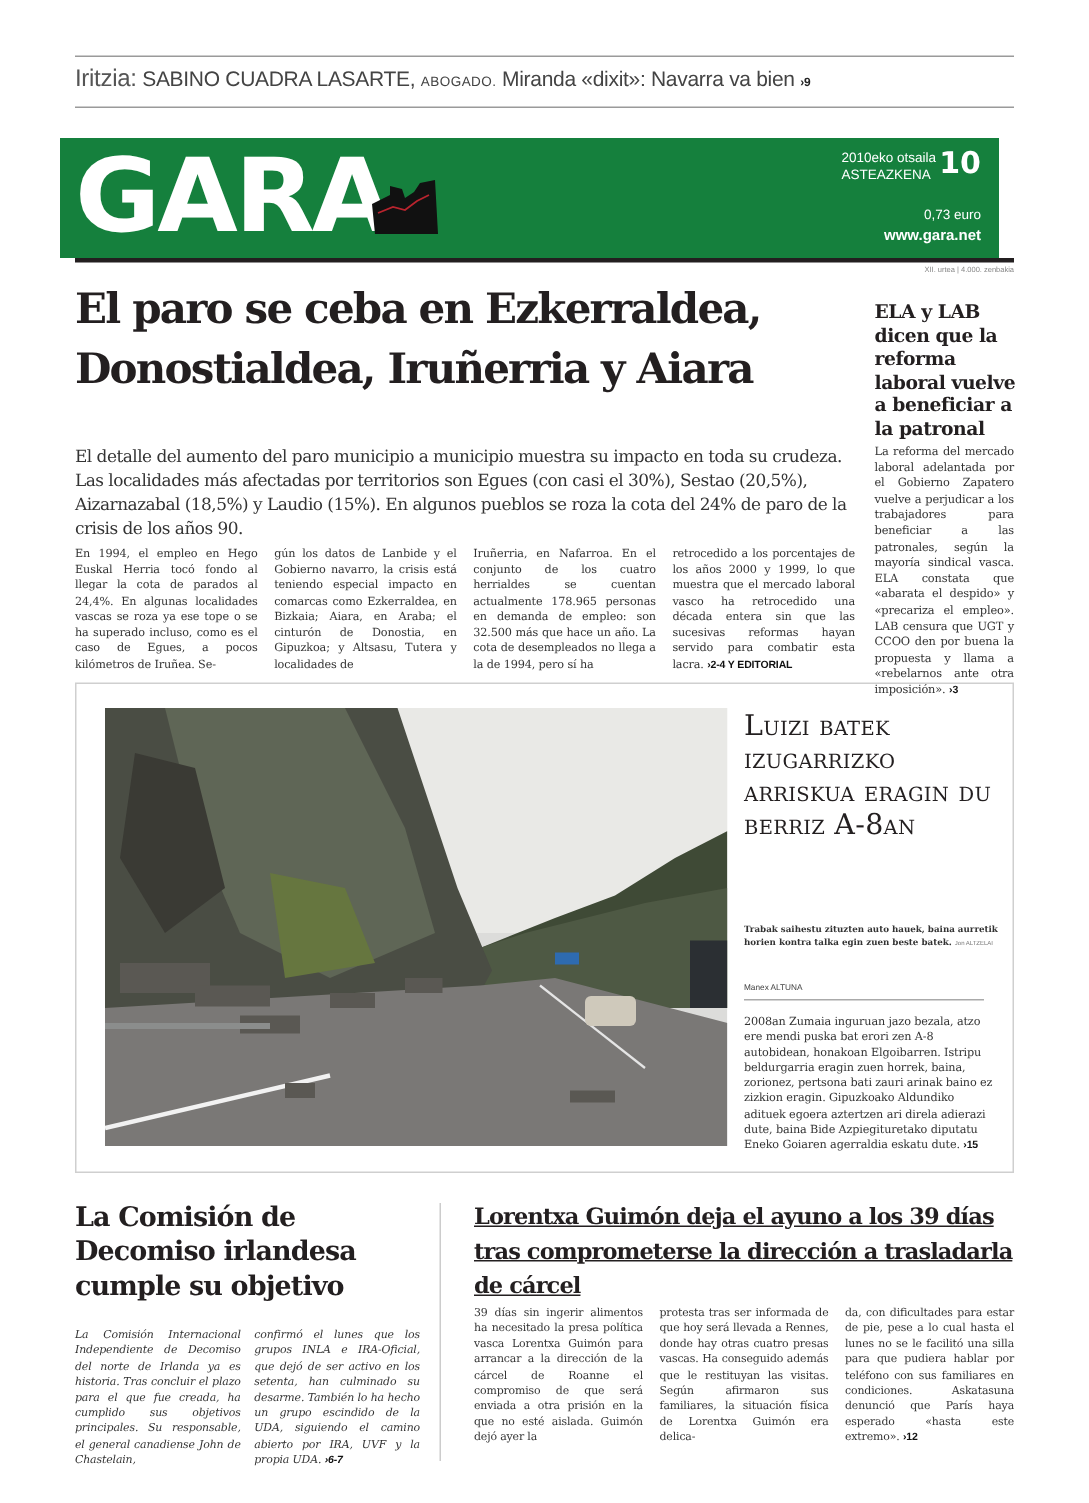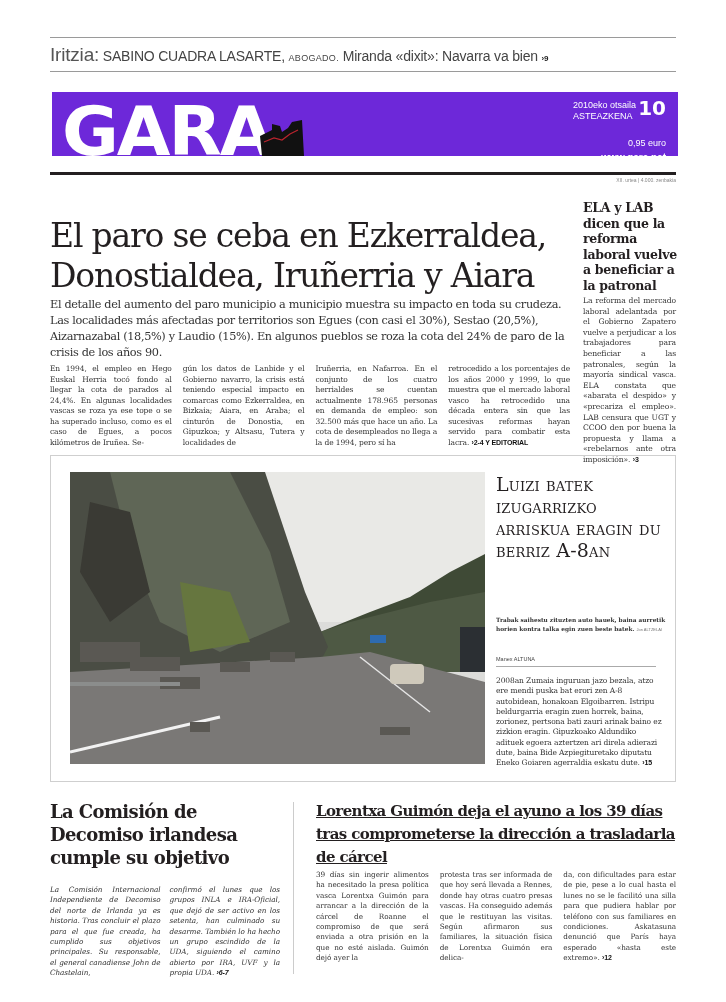--- a/index.html
+++ b/index.html
@@ -1,38 +1,38 @@
 <!DOCTYPE html>
 <html><head>
 <meta charset="utf-8">
 <style>
   html, body { margin:0; padding:0; background:#ffffff; }
   body { width:726px; height:1002px; position:relative; overflow:hidden; font-family:"DejaVu Serif", serif; color:#231f20; }
 
   
   .rule { position:absolute; height:1px; background:#9a9a9a; }
   .teaser { position:absolute; left:50px; top:44px; width:626px; font-family:"Liberation Sans", sans-serif; font-size:14px; color:#444; white-space:nowrap; letter-spacing:-0.2px; }
-  .teaser .lead { font-size:19px; color:#555; }
+  .teaser .lead { font-size:16px; color:#555; }
   .teaser .sc { font-size:9px; letter-spacing:0.3px; }
   .teaser .ref { font-size:8px; font-weight:bold; color:#222; }
 
   
-  .mast { position:absolute; left:52px; top:92px; width:626px; height:64px; background:#6d28d9; }
+  .mast { position:absolute; left:40px; top:92px; width:626px; height:80px; background:#15803d; }
   .mast-bottom { position:absolute; left:50px; top:172px; width:626px; height:3px; background:#231f20; }
   .logo { position:absolute; left:12px; top:2px; font-family:"DejaVu Sans", sans-serif; font-weight:bold; font-size:68px; color:#fff; letter-spacing:-2px; line-height:76px; transform:scaleX(1.02); }
   .logo-icon { position:absolute; left:206px; top:26px; width:48px; height:40px; }
   .date-line { position:absolute; right:42px; top:8px; text-align:left; font-family:"Liberation Sans", sans-serif; color:#fff; font-size:9px; line-height:11px;margin-left:24px; }
   .date-line .wd { font-weight:normal; font-size:9px; }
   .day { position:absolute; right:12px; top:4px; font-family:"DejaVu Sans", sans-serif; font-weight:bold; color:#fff; font-size:20px; }
   .price { position:absolute; right:12px; top:46px; font-family:"Liberation Sans", sans-serif; color:#fff; font-size:9px; text-align:right; }
   .url { position:absolute; right:12px; top:60px; font-family:"Liberation Sans", sans-serif; font-weight:bold; color:#fff; font-size:10px; text-align:right; }
   .issue { position:absolute; right:50px; top:177px; font-family:"Liberation Sans", sans-serif; color:#888; font-size:5px; }
 
   
-  .h1 { position:absolute; left:50px; top:216px; width:530px; font-family:"DejaVu Serif", serif; font-weight:normal; font-size:33px; line-height:40px; letter-spacing:-1.2px; color:#231f20; }
+  .h1 { position:absolute; left:50px; top:186px; width:530px; font-family:"DejaVu Serif", serif; font-weight:bold; font-size:28px; line-height:40px; letter-spacing:-1.2px; color:#231f20; }
   .lede { position:absolute; left:50px; top:297px; width:520px; font-family:"DejaVu Serif", serif; font-size:11.3px; line-height:16px; color:#333; letter-spacing:-0.35px; }
   .cols4 { position:absolute; left:50px; top:364px; width:520px; display:flex; gap:11px; }
   .col { flex:1; font-family:"DejaVu Serif", serif; font-size:7.5px; line-height:10.5px; color:#333; text-align:justify; letter-spacing:-0.1px; }
   .ref-b { font-family:"Liberation Sans", sans-serif; font-weight:bold; font-size:7px; color:#111; }
 
   
   .side-h { position:absolute; left:583px; top:200px; width:100px; font-family:"DejaVu Serif", serif; font-weight:bold; font-size:12.5px; line-height:15.5px; color:#231f20; letter-spacing:-0.3px; }
   .side-b { position:absolute; left:583px; top:296px; width:93px; font-family:"DejaVu Serif", serif; font-size:7.6px; line-height:10.6px; color:#333; text-align:justify; letter-spacing:-0.1px; }
 
   
@@ -70,21 +70,21 @@
   <div class="logo">GARA</div>
   <svg class="logo-icon" viewBox="0 0 48 40">
     <path d="M2 18 L14 12 L14 6 L22 8 L24 14 L30 10 L34 4 L44 2 L46 38 L4 38 Z" fill="#111"></path>
     <path d="M6 24 L16 20 L24 22 L32 16 L40 12" stroke="#b9242e" stroke-width="1.2" fill="none"></path>
   </svg>
   <div class="date-line">
     <div>2010eko otsaila</div>
     <div class="wd">ASTEAZKENA</div>
   </div>
   <div class="day">10</div>
-  <div class="price">0,95 euro</div>
+  <div class="price">0,73 euro</div>
   <div class="url">www.gara.net</div>
 </div>
 <div class="mast-bottom"></div>
 <div class="issue">XII. urtea | 4.000. zenbakia</div>
 
 <div class="h1">El paro se ceba en Ezkerraldea, Donostialdea, Iruñerria y Aiara</div>
 <div class="lede">El detalle del aumento del paro municipio a municipio muestra su impacto en toda su crudeza. Las localidades más afectadas por territorios son Egues (con casi el 30%), Sestao (20,5%), Aizarnazabal (18,5%) y Laudio (15%). En algunos pueblos se roza la cota del 24% de paro de la crisis de los años 90.</div>
 <div class="cols4">
   <div class="col">En 1994, el empleo en Hego Euskal Herria tocó fondo al llegar la cota de parados al 24,4%. En algunas localidades vascas se roza ya ese tope o se ha superado incluso, como es el caso de Egues, a pocos kilómetros de Iruñea. Se-</div>
   <div class="col">gún los datos de Lanbide y el Gobierno navarro, la crisis está teniendo especial impacto en comarcas como Ezkerraldea, en Bizkaia; Aiara, en Araba; el cinturón de Donostia, en Gipuzkoa; y Altsasu, Tutera y localidades de</div>

